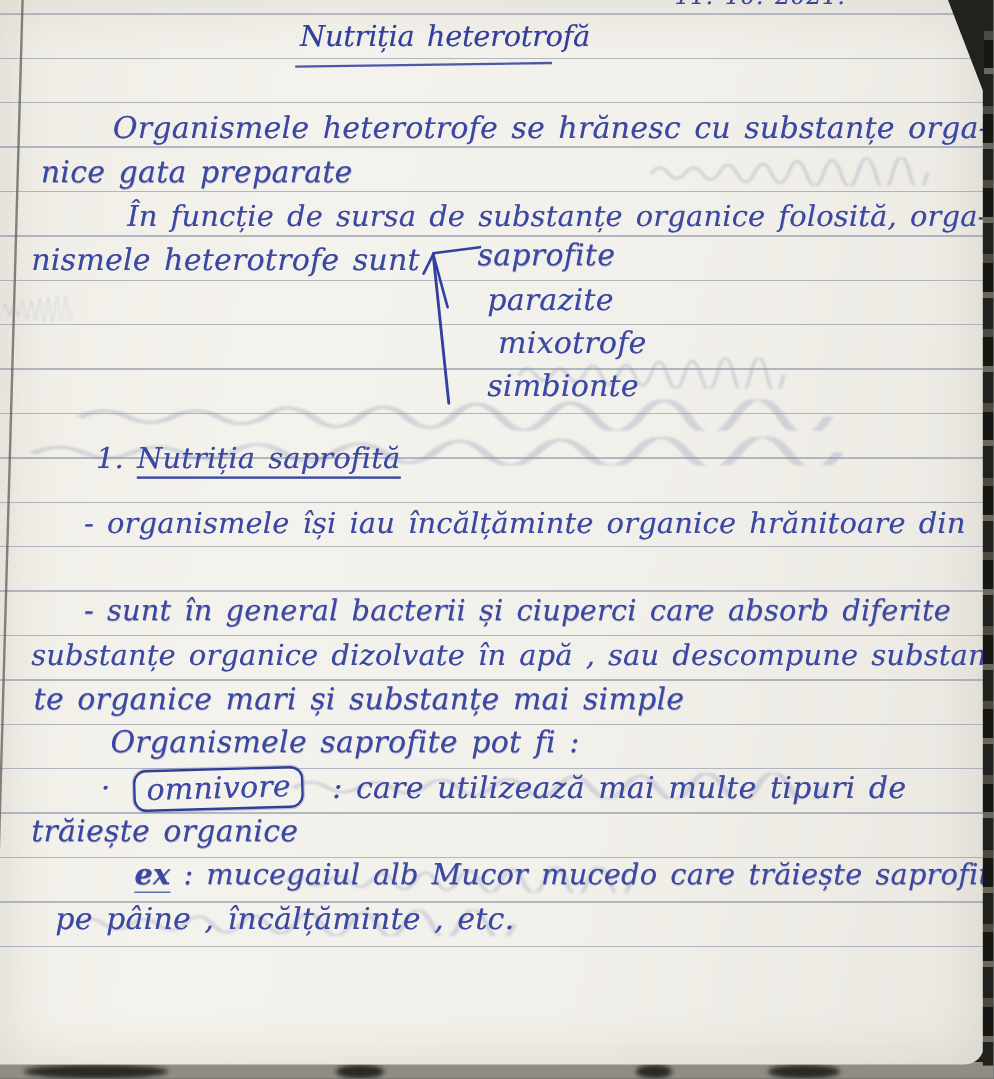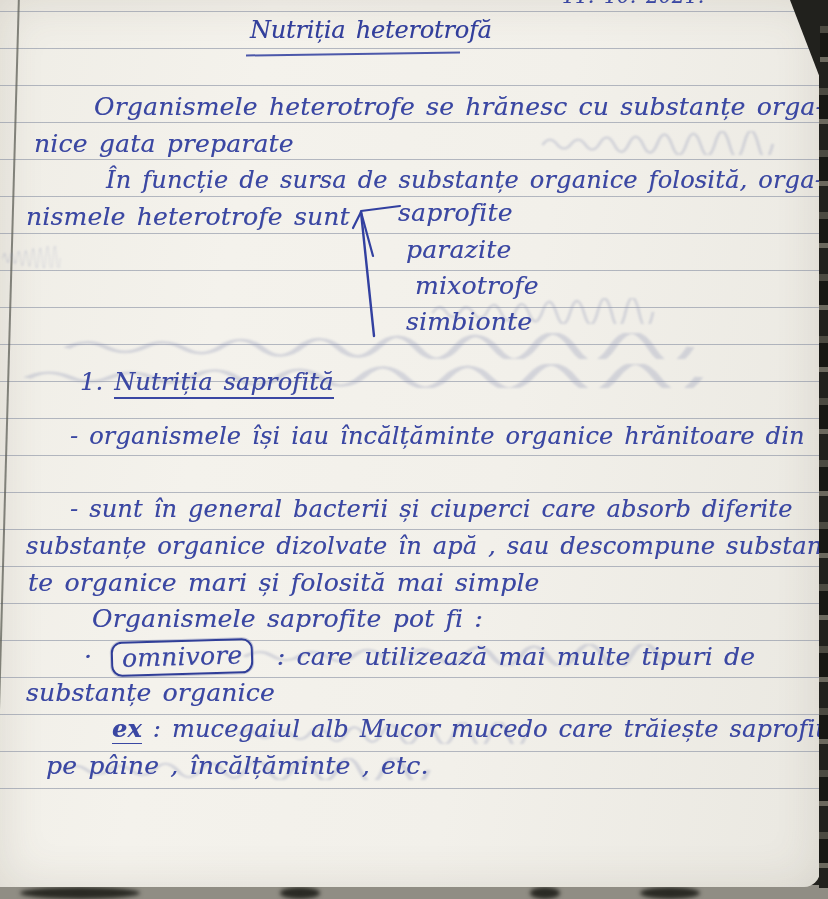--- a/index.html
+++ b/index.html
@@ -130,30 +130,30 @@
     <div class="ink s25" style="left:406px;top:307px">simbionte</div>
 
     <div class="ink s24" style="left:80px;top:368px">
       <span>1.</span>
       <span class="head-underline">Nutriția saprofită</span>
     </div>
 
     <div class="ink s24" style="left:70px;top:422px">- organismele își iau încălțăminte organice hrănitoare din</div>
     <div class="ink s24" style="left:70px;top:495px">- sunt în general bacterii și ciuperci care absorb diferite</div>
     <div class="ink s24" style="left:26px;top:532px">substanțe organice dizolvate în apă , sau descompune substan-</div>
-    <div class="ink s25" style="left:28px;top:568px">te organice mari și folosită mai simple</div>
+    <div class="ink s25" style="left:28px;top:568px">te organice mari și substanțe mai simple</div>
 
     <div class="ink s25" style="left:92px;top:604px">Organismele saprofite pot fi :</div>
 
     <div class="ink s25" style="left:84px;top:640px">
       <span>·</span>
       <span class="term-box">omnivore</span>
       <span>:  care utilizează mai multe tipuri de</span>
     </div>
-    <div class="ink s25" style="left:26px;top:678px">substanțe organice</div>
+    <div class="ink s25" style="left:26px;top:678px">trăiește organice</div>
 
     <div class="ink s24" style="left:112px;top:714px">
       <span class="ex-underline">ex</span><span> : mucegaiul alb Mucor mucedo care trăiește saprofit</span>
     </div>
     <div class="ink s25" style="left:46px;top:751px">pe pâine , încălțăminte , etc.</div>
 
   </div>
 
   <div class="edge-band"></div>
   <svg class="corner-dark" width="30" height="78" viewBox="0 0 30 78">

